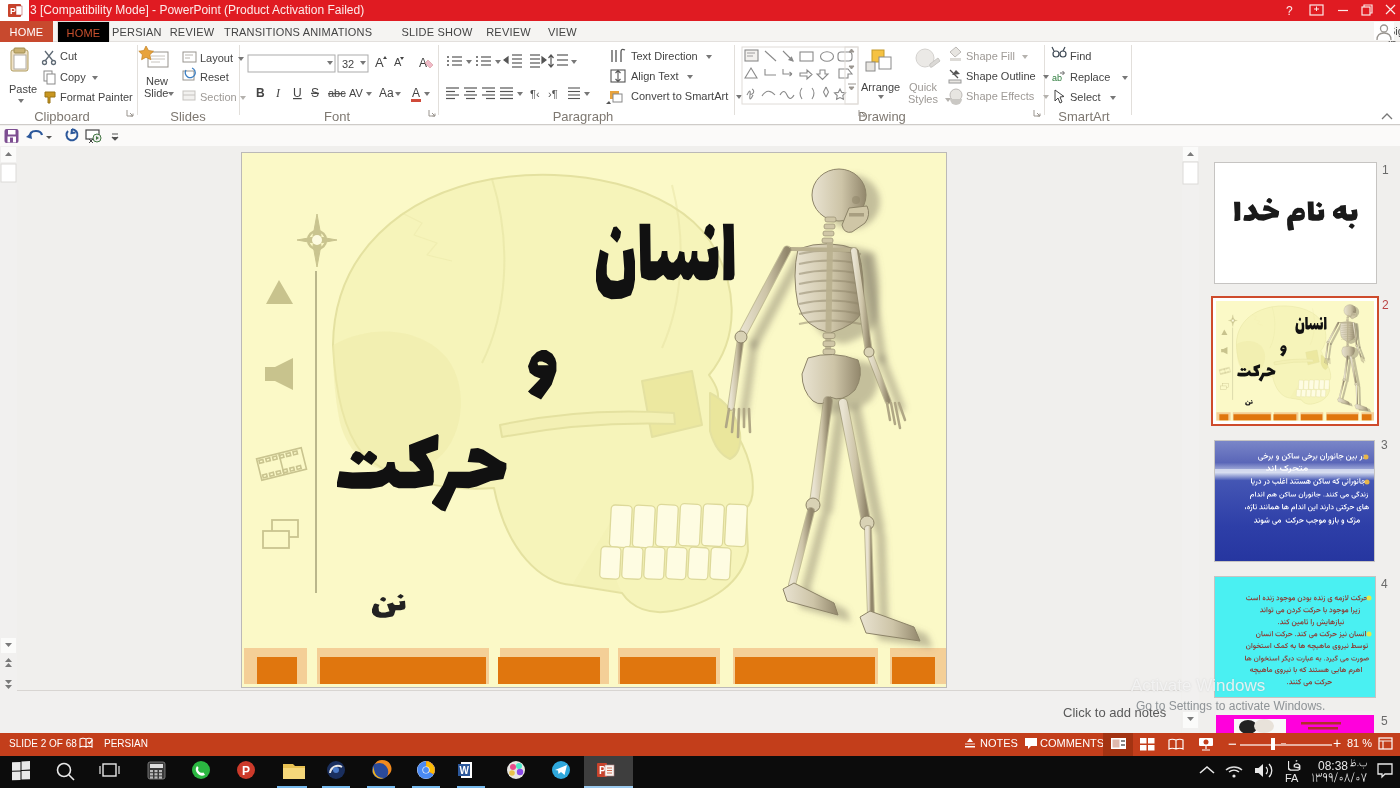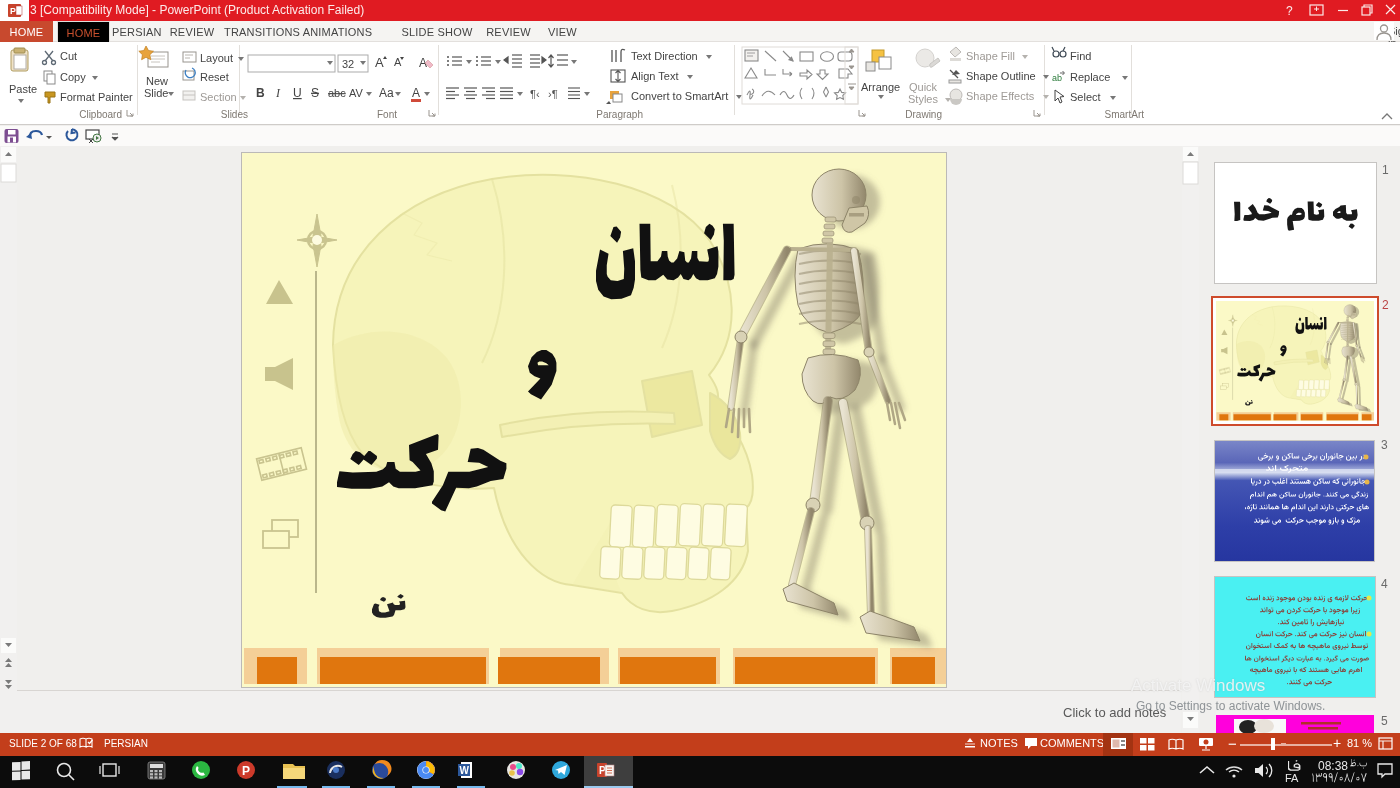--- a/index.html
+++ b/index.html
@@ -3,21 +3,21 @@
 *{margin:0;padding:0;box-sizing:border-box}
 html,body{width:1400px;height:788px;overflow:hidden;font-family:"Liberation Sans",sans-serif;background:#f0efed;position:relative}
 .abs{position:absolute}
 #titlebar{left:0;top:0;width:1400px;height:21px;background:#e01b22}
 #ticon{left:0;top:0;width:29px;height:21px;background:#fff}
 #ttext{left:0;top:3px;width:1400px;font-size:12px;color:#fcebea}
 #tabs{left:0;top:21px;width:1400px;height:21px;background:#f5f4f2;border-bottom:1px solid #e3e0dd}
 .tab{position:absolute;top:21px;height:21px;white-space:nowrap;font-size:11px;color:#444;letter-spacing:.2px;text-align:center;line-height:22px}
 #ribbon{left:0;top:42px;width:1400px;height:83px;background:#fff;border-bottom:1px solid #cfccc9}
 .gsep{position:absolute;top:45px;height:70px;width:1px;background:#e2dfdb}
-.glabel{position:absolute;top:109px;font-size:10px;color:#7e7871;width:120px;text-align:right}
+.glabel{position:absolute;top:109px;font-size:13px;color:#7e7871;width:120px;text-align:center}
 #qat{left:0;top:126px;width:1400px;height:20px;background:#fbfaf9}
 #canvas{left:17px;top:146px;width:1164px;height:544px;background:#f0efed}
 #slide{left:242px;top:153px;width:704px;height:534px;background:#fbf9c7;outline:1px solid #bbb9b7}
 #notes{left:17px;top:690px;width:1164px;height:43px;background:#f1f0ef;border-top:1px solid #d8d5d2}
 #panel{left:1181px;top:146px;width:219px;height:587px;background:#f0efed}
 #lscroll{left:0;top:146px;width:17px;height:587px;background:#f1f0ef}
 #statusbar{left:0;top:733px;width:1400px;height:23px;background:#c33e1b;color:#fff;font-size:11px}
 #taskbar{left:0;top:756px;width:1400px;height:32px;background:#0c0c0c}
 .thumb{position:absolute;background:#fff;outline:1px solid #c6c4c2}
 .tnum{position:absolute;font-size:12px;color:#6a6a6a}

